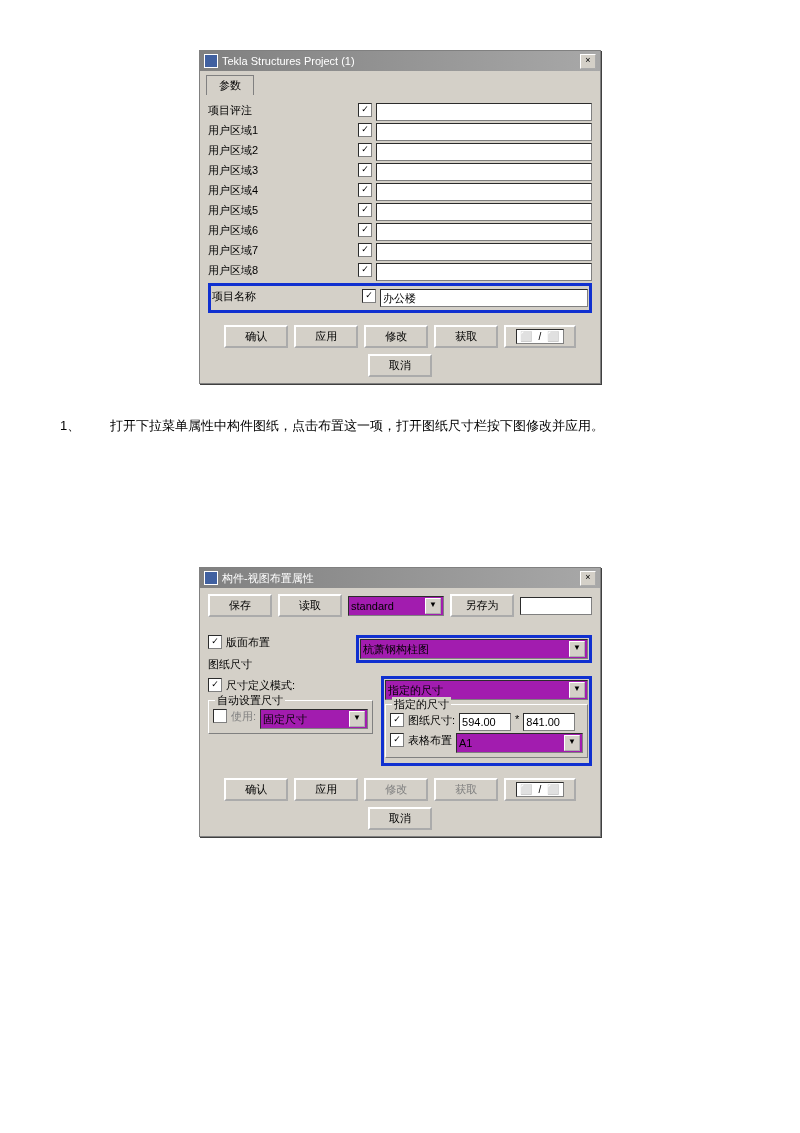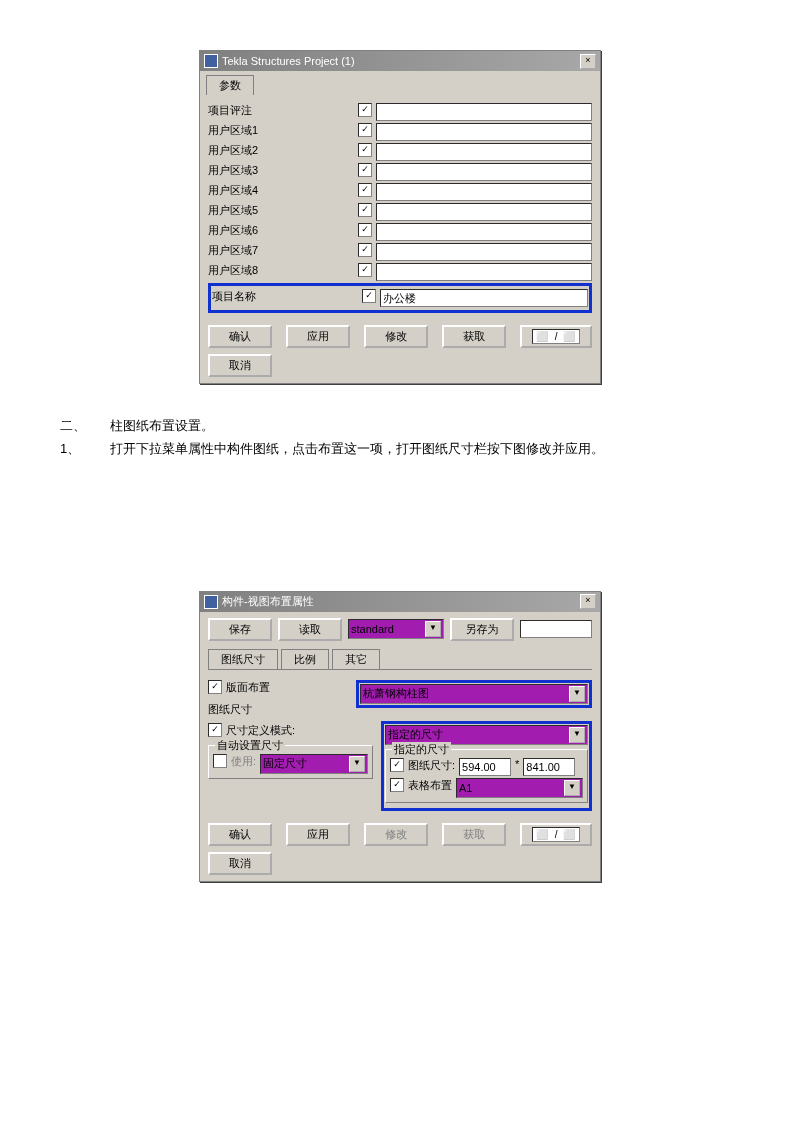--- a/index.html
+++ b/index.html
@@ -9,21 +9,21 @@
 .titlebar .ico{width:12px;height:12px;background:#4060a0;margin-right:4px;display:inline-block;border:1px solid #fff}
 .closebtn{margin-left:auto;width:14px;height:13px;background:#d4d0c8;border:1px outset #fff;font-size:9px;text-align:center;line-height:11px;color:#000;font-family:Arial}
 .tabstrip{padding:4px 6px 0 6px}
 .tab{display:inline-block;padding:2px 12px;font-size:11px;background:#d4d0c8;border:1px solid #808080;border-bottom:none;color:#000}
 .body{padding:6px 8px;font-size:11px;color:#000}
 .row{display:flex;align-items:flex-start;margin:2px 0;height:18px}
 .lbl{flex:0 0 150px;font-size:11px}
 .cb{width:12px;height:12px;background:#fff;border:1px inset #808080;margin-right:4px;font-size:9px;text-align:center;line-height:10px}
 .txtfield{background:#fff;border:1px inset #808080;height:16px;flex:1;padding:0 2px;font-size:11px;line-height:16px}
 .hl{border:3px solid #1030d0;padding:1px}
-.btnrow{display:flex;gap:6px;padding:6px 8px;justify-content:space-between;flex-wrap:wrap}
+.btnrow{display:flex;gap:6px;padding:6px 8px;justify-content:center;flex-wrap:wrap}
 .btn{background:#d4d0c8;border:2px outset #fff;font-size:11px;padding:2px 10px;min-width:40px;text-align:center;color:#000}
 .btn.dis{color:#808080}
 .toggle{display:inline-flex;border:1px inset #808080;background:#fff;font-size:10px}
 .toggle span{padding:1px 3px}
 .sect{margin:30px 0 10px 0;font-size:13px;line-height:1.8}
 .sect .num{display:inline-block;width:50px}
 .combo{background:#a21caf;border:1px inset #808080;height:18px;display:flex;align-items:center;padding:0 2px;font-size:11px}
 .combo .arr{margin-left:auto;width:14px;height:14px;background:#d4d0c8;border:1px outset #fff;font-size:8px;text-align:center;line-height:12px}
 .grpbox{border:1px solid #808080;border-top-color:#fff;border-left-color:#fff;margin:4px 0;padding:4px;position:relative}
 .grplbl{position:absolute;top:-8px;left:6px;background:#d4d0c8;font-size:11px;padding:0 2px}
@@ -104,21 +104,20 @@
 <span class="btn"><span class="toggle">
             <span>⬜</span>
             <span>/</span>
             <span>⬜</span>
           </span></span>
 <span class="btn">取消</span>
 </div>
 </div>
 
 <div class="sect">
-<div><span class="num">二、</span><span>柱图纸布置设置。</span></div>
 <div><span class="num">1、</span><span>打开下拉菜单属性中构件图纸，点击布置这一项，打开图纸尺寸栏按下图修改并应用。</span></div>
 </div>
 
 <div style="height:120px"></div>
 
 <div class="dlg" style="width:400px">
 <div class="titlebar">
 <span class="ico"></span>
 <span>构件-视图布置属性</span>
 <span class="closebtn">×</span>
@@ -127,25 +126,20 @@
 <div style="display:flex;gap:6px;align-items:center;margin-bottom:8px">
 <span class="btn">保存</span>
 <span class="btn">读取</span>
 <span class="combo" style="width:90px">
             <span>standard</span>
             <span class="arr">▼</span>
           </span>
 <span class="btn">另存为</span>
 <span class="txtfield" style="width:60px"></span>
 </div>
-<div class="tabstrip" style="padding:0;border-bottom:1px solid #808080">
-<span class="tab">图纸尺寸</span>
-<span class="tab">比例</span>
-<span class="tab">其它</span>
-</div>
 <div style="padding-top:8px">
 <div class="row">
 <span class="cb">✓</span>
 <span style="flex:0 0 130px">版面布置</span>
 <span class="hl" style="flex:1">
 <span class="combo">
                 <span>杭萧钢构柱图</span>
                 <span class="arr">▼</span>
               </span>
 </span>

